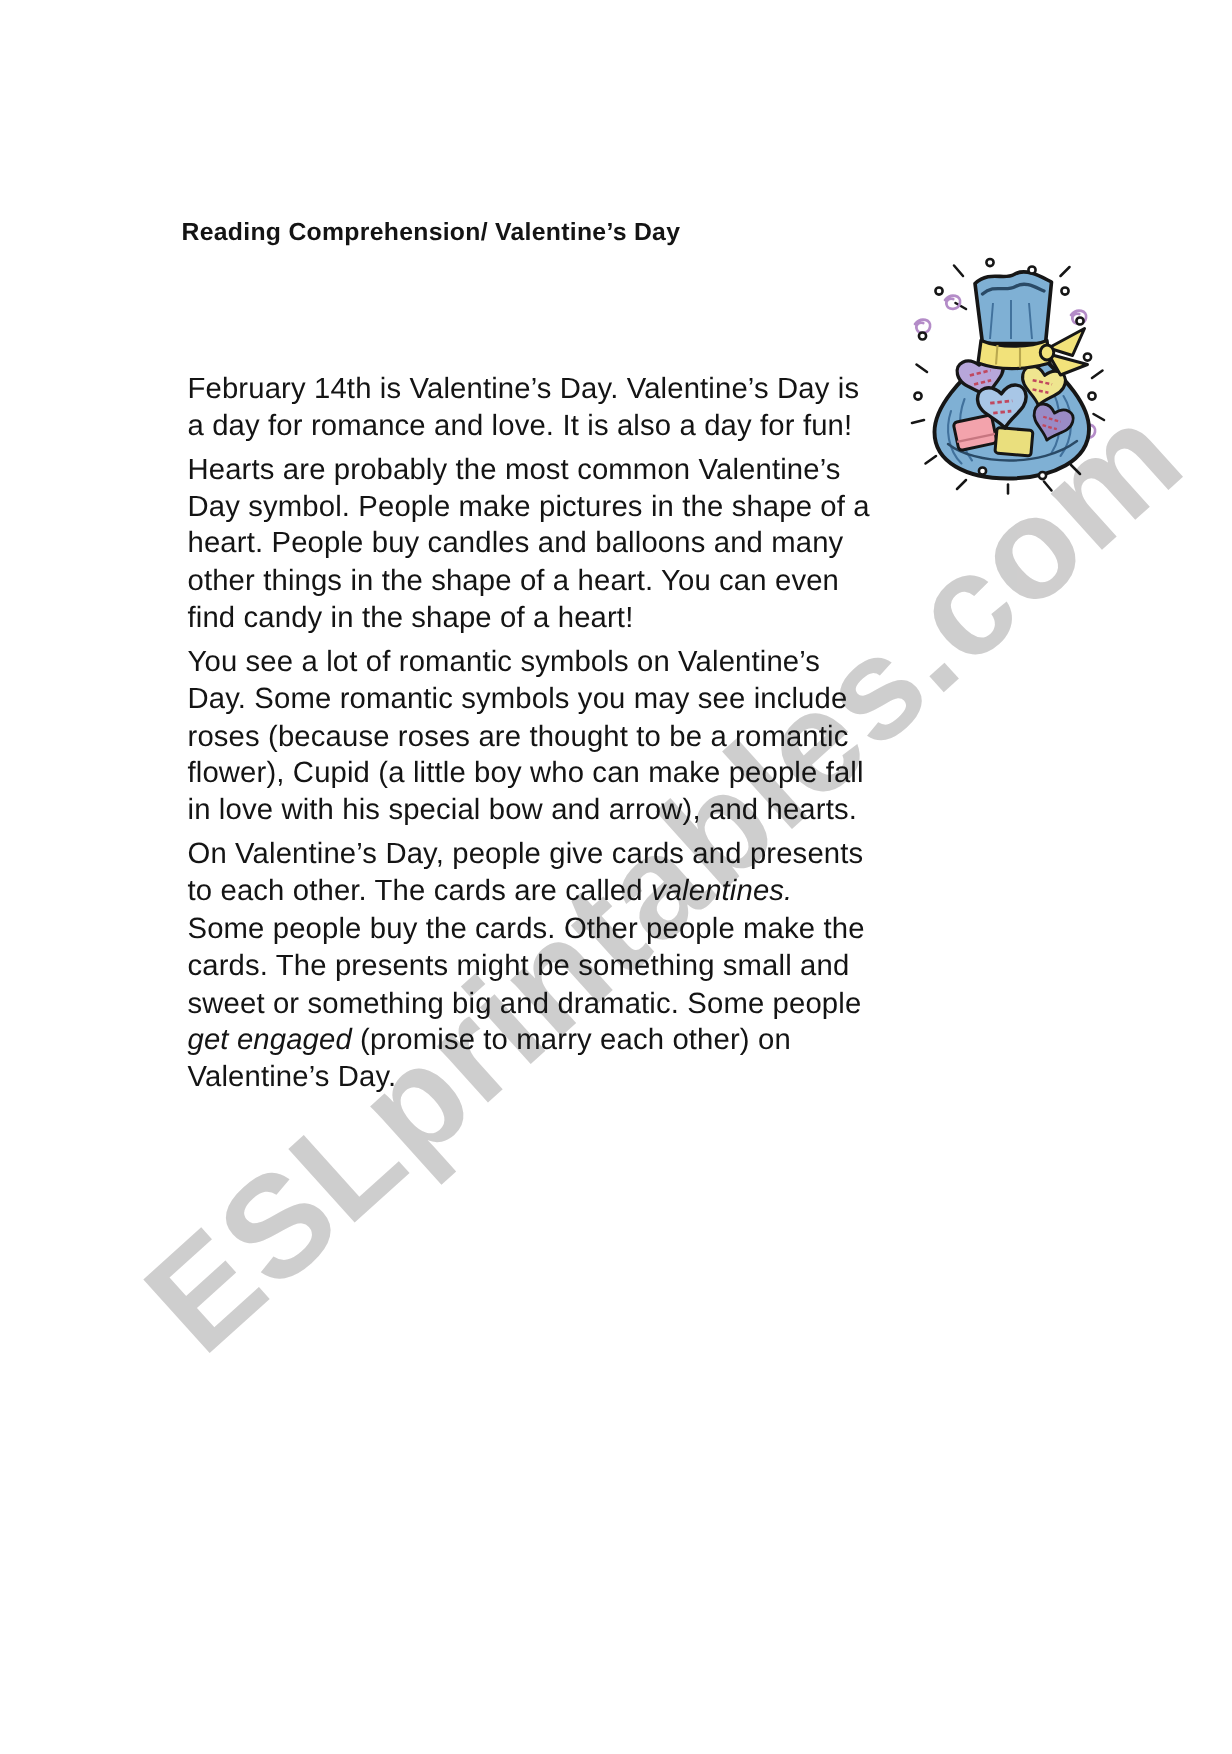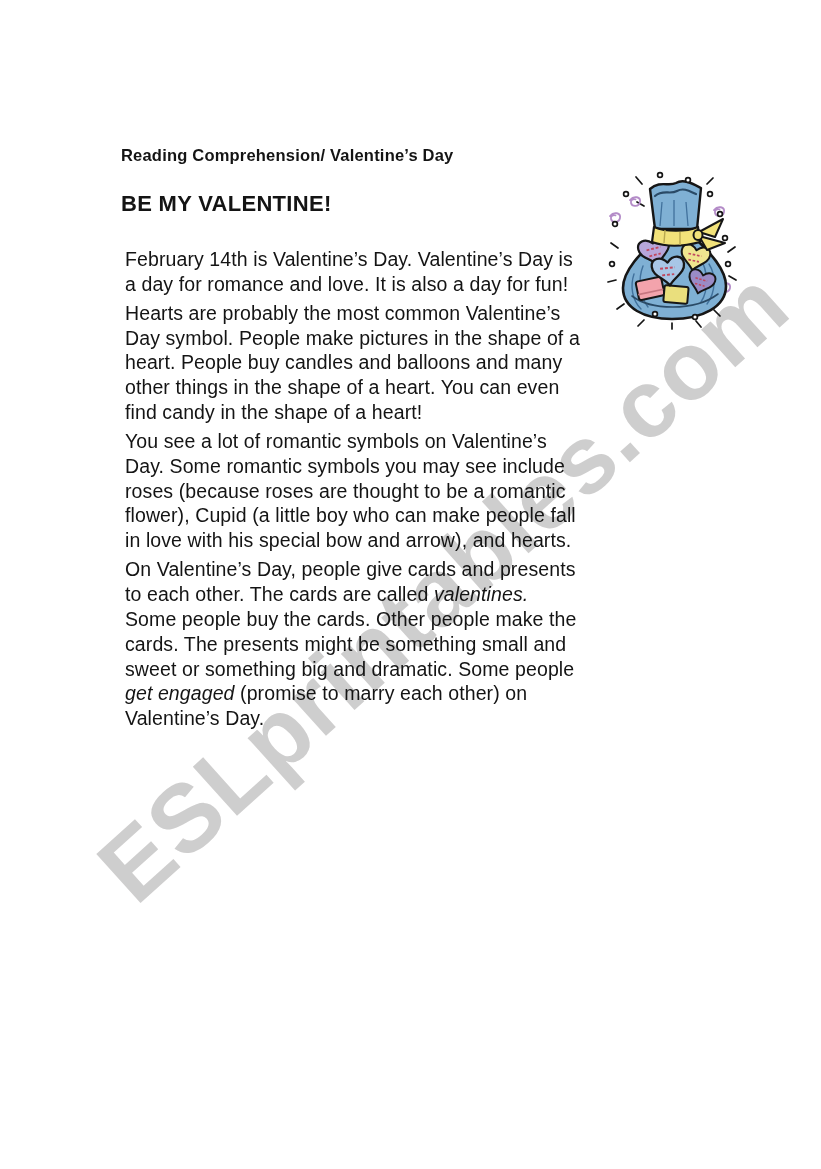--- a/index.html
+++ b/index.html
@@ -64,21 +64,20 @@
 <body>
 
 <div class="page">
 
   <div class="watermark" style="color: rgb(195, 194, 194);">ESLprintables.com</div>
 
   <div class="content">
 
     <div class="doc-header">Reading Comprehension/ Valentine’s Day</div>
 
-    <div class="doc-title">BE MY VALENTINE!</div>
 
     <div class="article-body">
         <p><span>February 14th is Valentine’s Day. Valentine’s Day is a day for romance and love. It is also a day for fun!</span></p>
         <p><span>Hearts are probably the most common Valentine’s Day symbol. People make pictures in the shape of a heart. People buy candles and balloons and many other things in the shape of a heart. You can even find candy in the shape of a heart!</span></p>
         <p><span>You see a lot of romantic symbols on Valentine’s Day. Some romantic symbols you may see include roses (because roses are thought to be a romantic flower), Cupid (a little boy who can make people fall in love with his special bow and arrow), and hearts.</span></p>
         <p><span>On Valentine’s Day, people give cards and presents to each other. The cards are called </span><span class="italic">valentines.</span><span> Some people buy the cards. Other people make the cards. The presents might be something small and sweet or something big and dramatic. Some people </span><span class="italic">get engaged</span><span> (promise to marry each other) on Valentine’s Day.</span></p>
       </div>
   </div>
 
   <svg class="illustration" width="136" height="164" viewBox="-8 -8 136 164" xmlns="http://www.w3.org/2000/svg">

